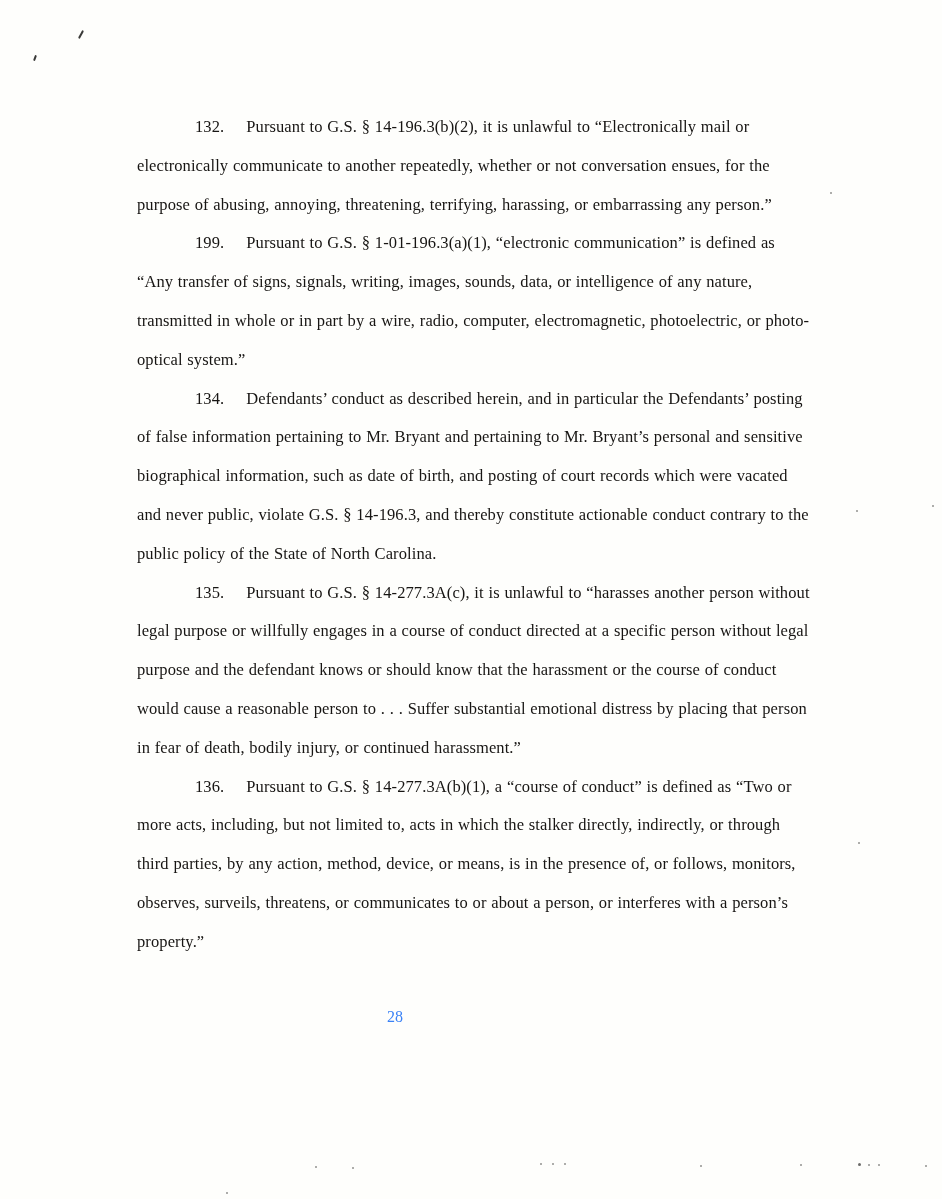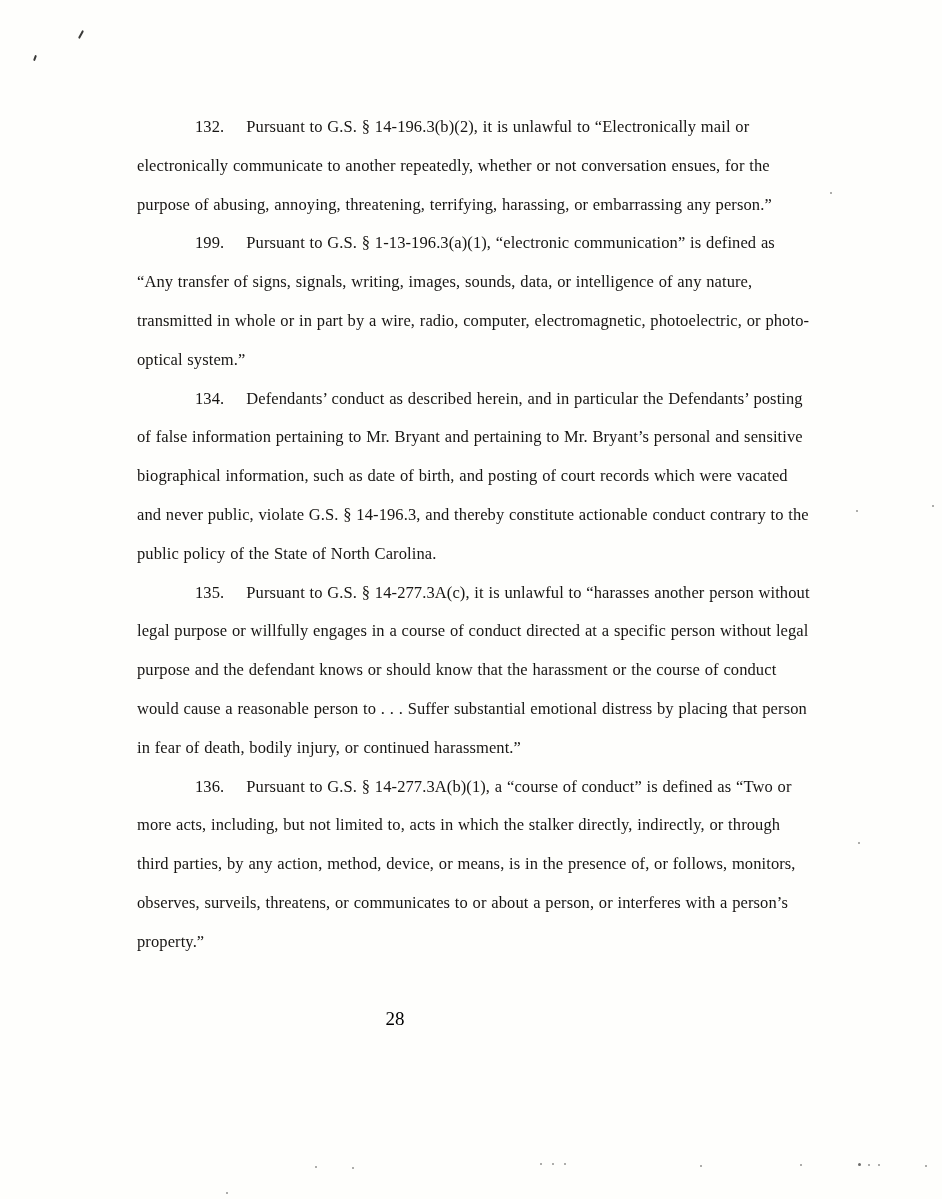--- a/index.html
+++ b/index.html
@@ -35,22 +35,22 @@
   }
   .para-number {
     padding-right: 22px;
   }
   .page-number {
     position: absolute;
     top: 1008px;
     left: 0;
     width: 790px;
     text-align: center;
-    font-size: 19px;
-    color: #000000;
+    font-size: 16px;
+    color: #3b82f6;
   }
   
   .artifact {
     position: absolute;
     background: #3a3a38;
     pointer-events: none;
   }
   .tick {
     width: 2px;
     height: 9px;
@@ -70,21 +70,21 @@
 </style>
 </head>
 <body>
 
 <div class="page">
 
   <div class="text-block">
 
     <p class="para"><span class="para-number">132.</span><span>Pursuant to G.S. § 14-196.3(b)(2), it is unlawful to “Electronically mail or electronically communicate to another repeatedly, whether or not conversation ensues, for the purpose of abusing, annoying, threatening, terrifying, harassing, or embarrassing any person.”</span></p>
 
-    <p class="para"><span class="para-number">199.</span><span>Pursuant to G.S. § 1-13-196.3(a)(1), “electronic communication” is defined as “Any transfer of signs, signals, writing, images, sounds, data, or intelligence of any nature, transmitted in whole or in part by a wire, radio, computer, electromagnetic, photoelectric, or photo-optical system.”</span></p>
+    <p class="para"><span class="para-number">199.</span><span>Pursuant to G.S. § 1-01-196.3(a)(1), “electronic communication” is defined as “Any transfer of signs, signals, writing, images, sounds, data, or intelligence of any nature, transmitted in whole or in part by a wire, radio, computer, electromagnetic, photoelectric, or photo-optical system.”</span></p>
 
     <p class="para"><span class="para-number">134.</span><span>Defendants’ conduct as described herein, and in particular the Defendants’ posting of false information pertaining to Mr. Bryant and pertaining to Mr. Bryant’s personal and sensitive biographical information, such as date of birth, and posting of court records which were vacated and never public, violate G.S. § 14-196.3, and thereby constitute actionable conduct contrary to the public policy of the State of North Carolina.</span></p>
 
     <p class="para"><span class="para-number">135.</span><span>Pursuant to G.S. § 14-277.3A(c), it is unlawful to “harasses another person without legal purpose or willfully engages in a course of conduct directed at a specific person without legal purpose and the defendant knows or should know that the harassment or the course of conduct would cause a reasonable person to . . . Suffer substantial emotional distress by placing that person in fear of death, bodily injury, or continued harassment.”</span></p>
 
     <p class="para"><span class="para-number">136.</span><span>Pursuant to G.S. § 14-277.3A(b)(1), a “course of conduct” is defined as “Two or more acts, including, but not limited to, acts in which the stalker directly, indirectly, or through third parties, by any action, method, device, or means, is in the presence of, or follows, monitors, observes, surveils, threatens, or communicates to or about a person, or interferes with a person’s property.”</span></p>
 
   </div>
 
   <div class="page-number">28</div>

